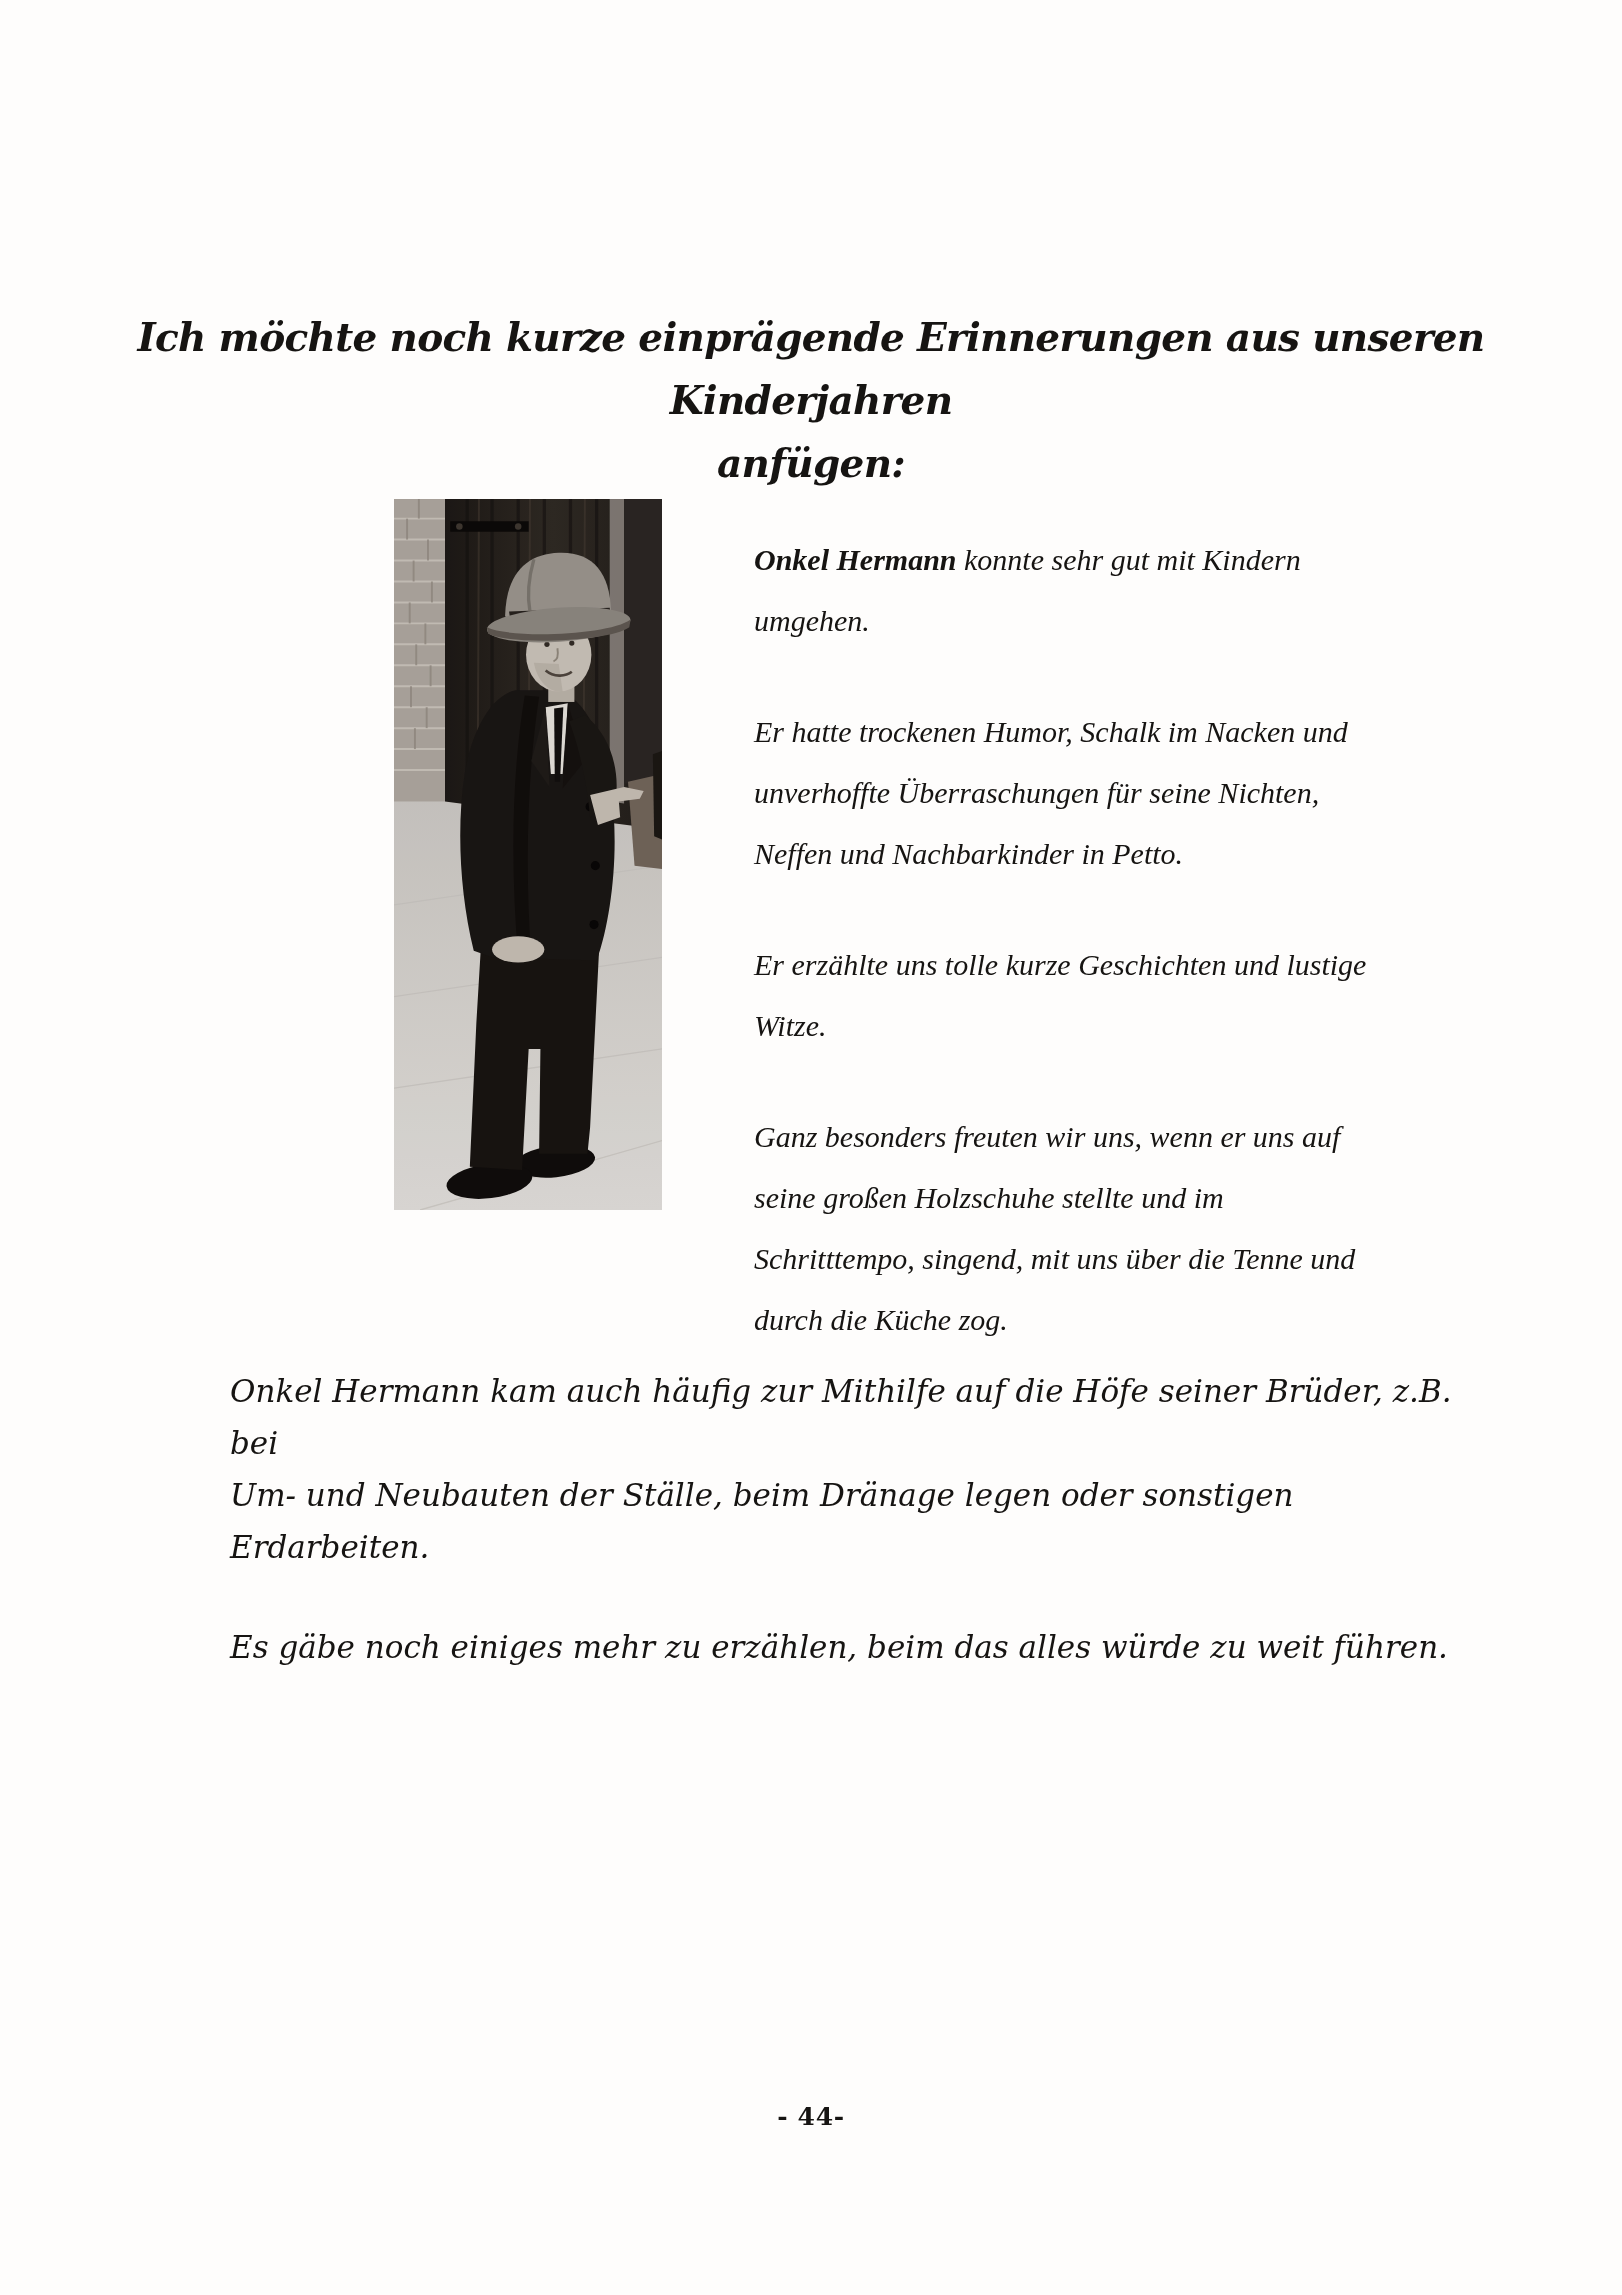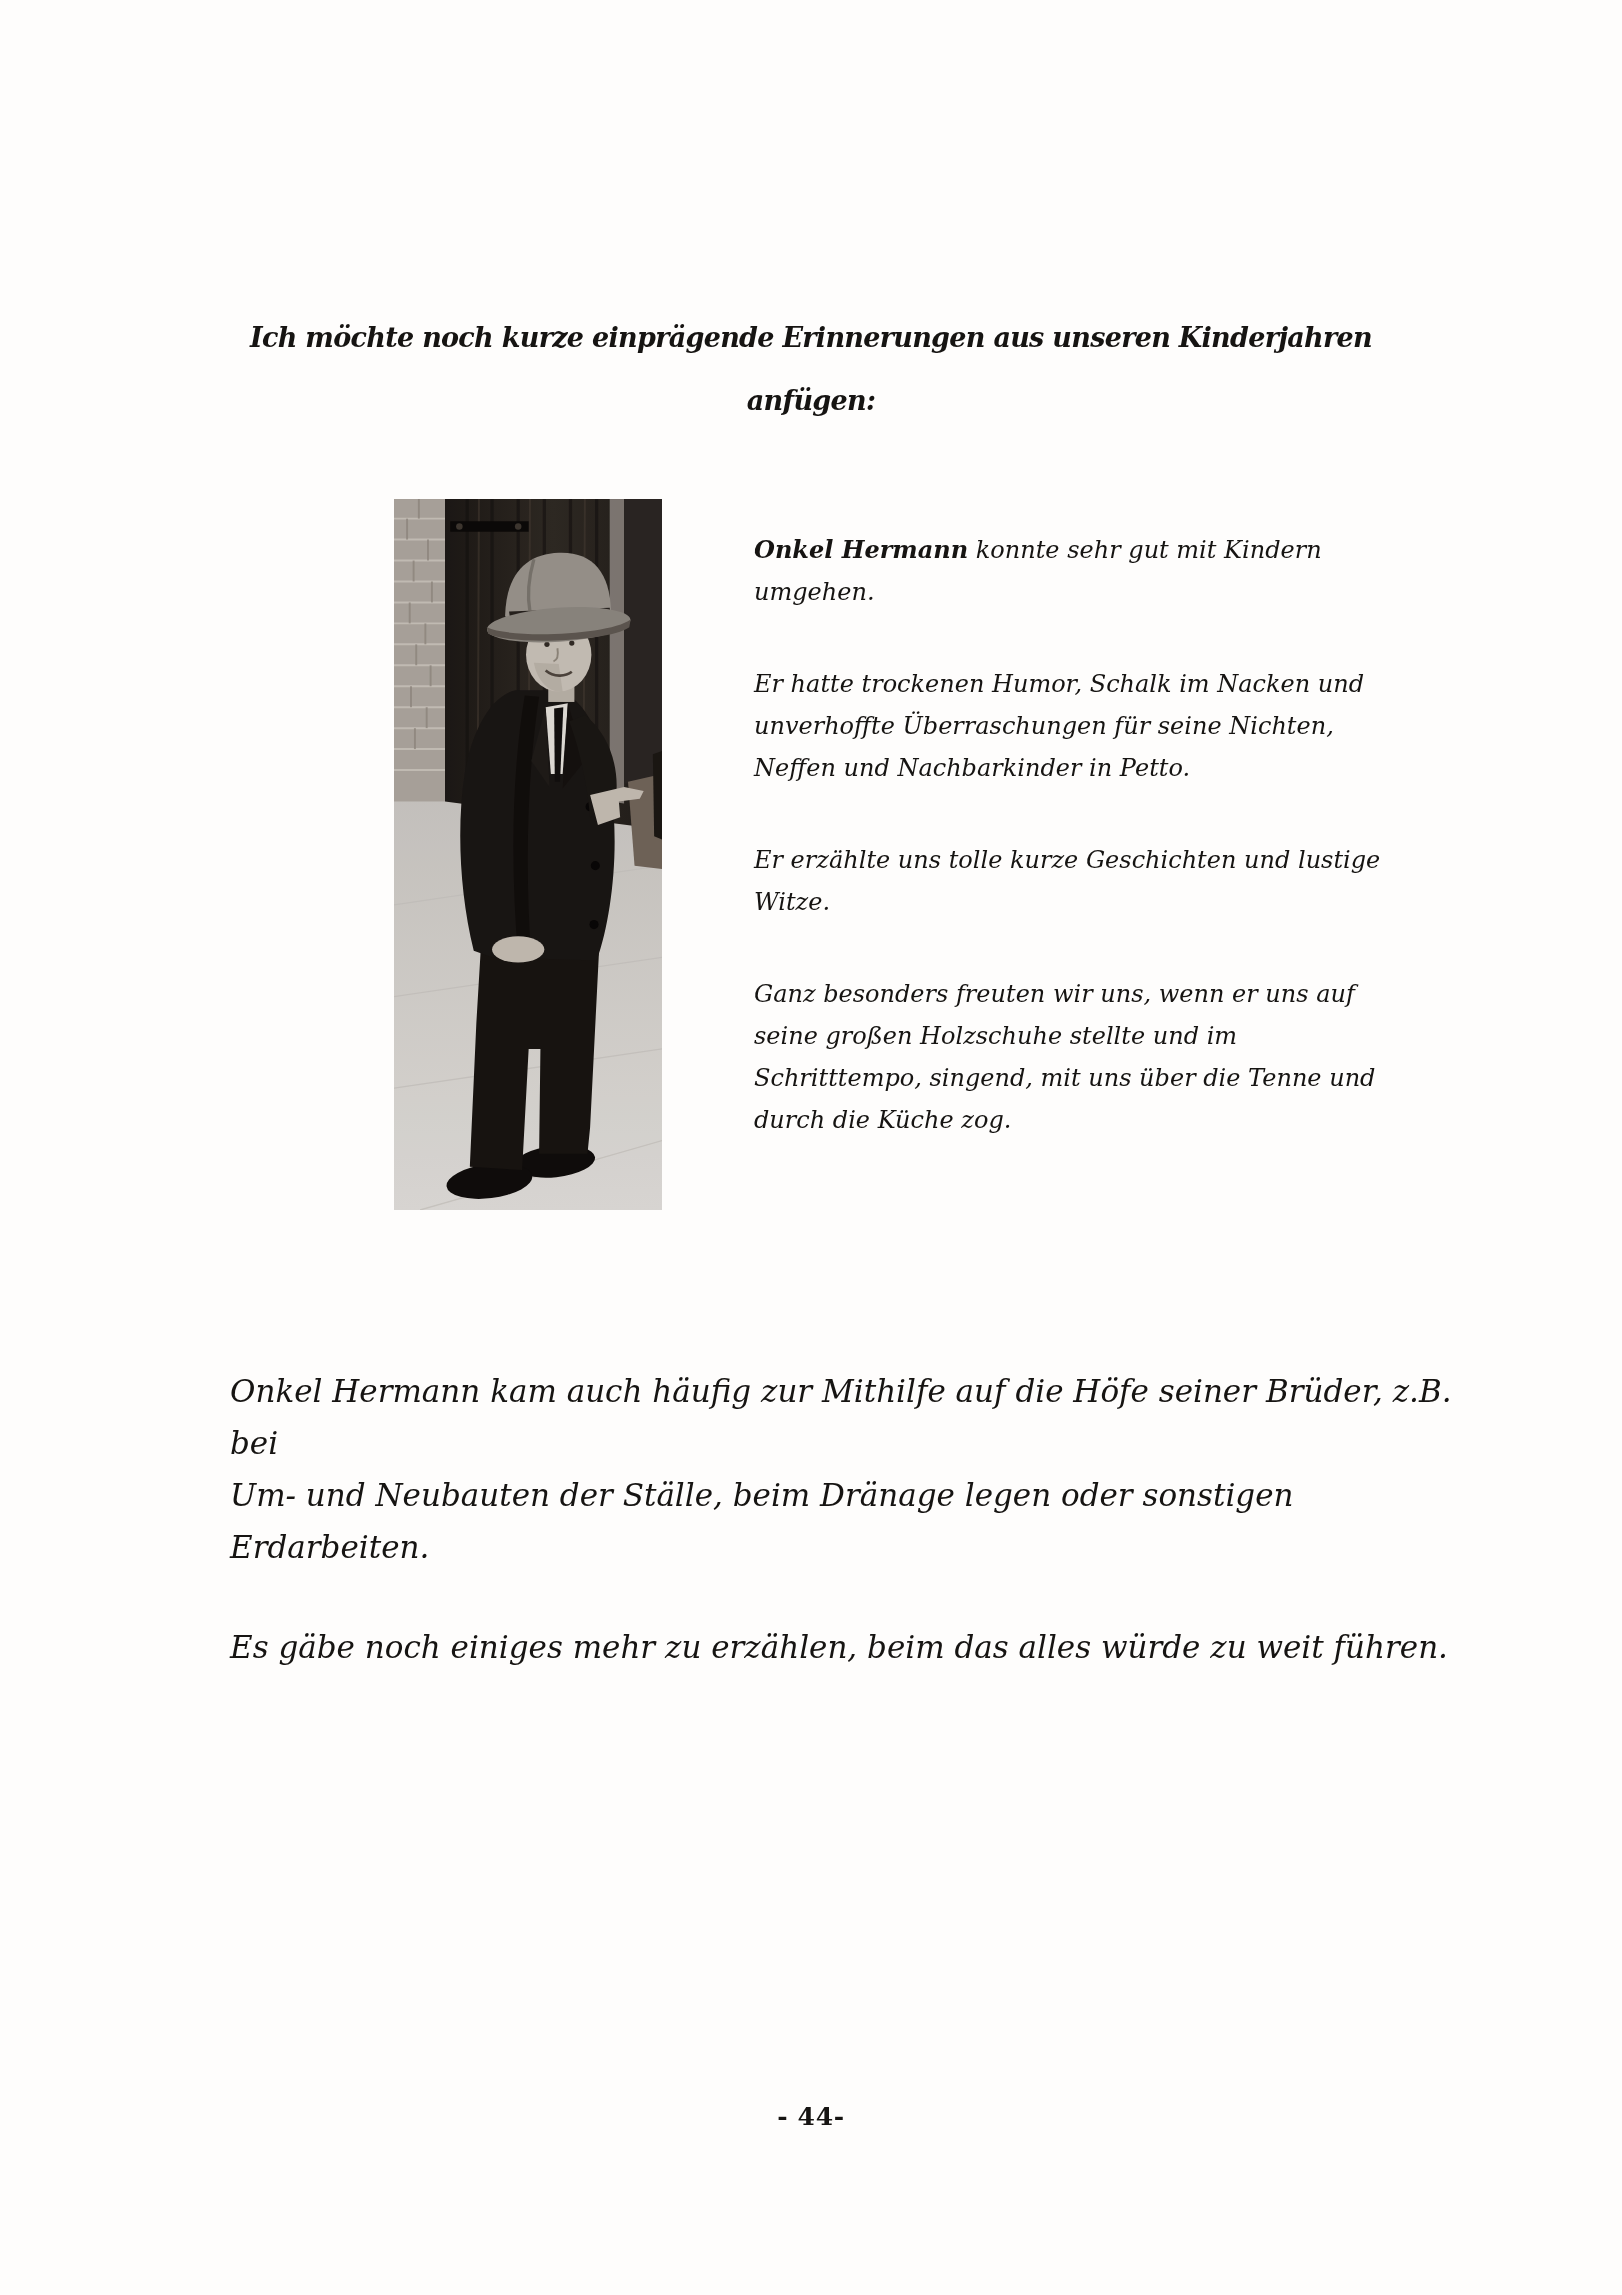--- a/index.html
+++ b/index.html
@@ -8,32 +8,32 @@
     width:1622px;height:2295px;
     background:#fefdfc;
     font-family:"DejaVu Serif","Liberation Serif",serif;
     color:#161412;
     overflow:hidden;
   }
   .pre{white-space:pre-line;}
   .title{
     position:absolute;left:0;top:306px;width:100%;
     text-align:center;
-    font-size:27px;font-weight:700;font-style:italic;
+    font-size:39px;font-weight:700;font-style:italic;
     line-height:63px;
     letter-spacing:-0.7px;
   }
   .photo{
     position:absolute;left:394px;top:499px;width:268px;height:711px;
     margin:0;padding:0;
   }
   .photo svg{display:block;width:100%;height:100%;}
   .caption-col{
     position:absolute;left:754px;top:529px;width:779px;
-    font-size:24px;line-height:42px;font-style:italic;
+    font-size:30px;line-height:61px;font-style:italic;font-family:Liberation Serif, serif;
   }
   .caption-col p{margin:0 0 50px 0;}
   .caption-col .lead{font-weight:700;}
   .body-block{
     position:absolute;left:230px;top:1365px;width:1243px;
     font-size:31px;line-height:52px;font-style:italic;
   }
   .body-block p{margin:0 0 48px 0;}
   .pagenum{
     position:absolute;left:0;top:2102px;width:100%;

